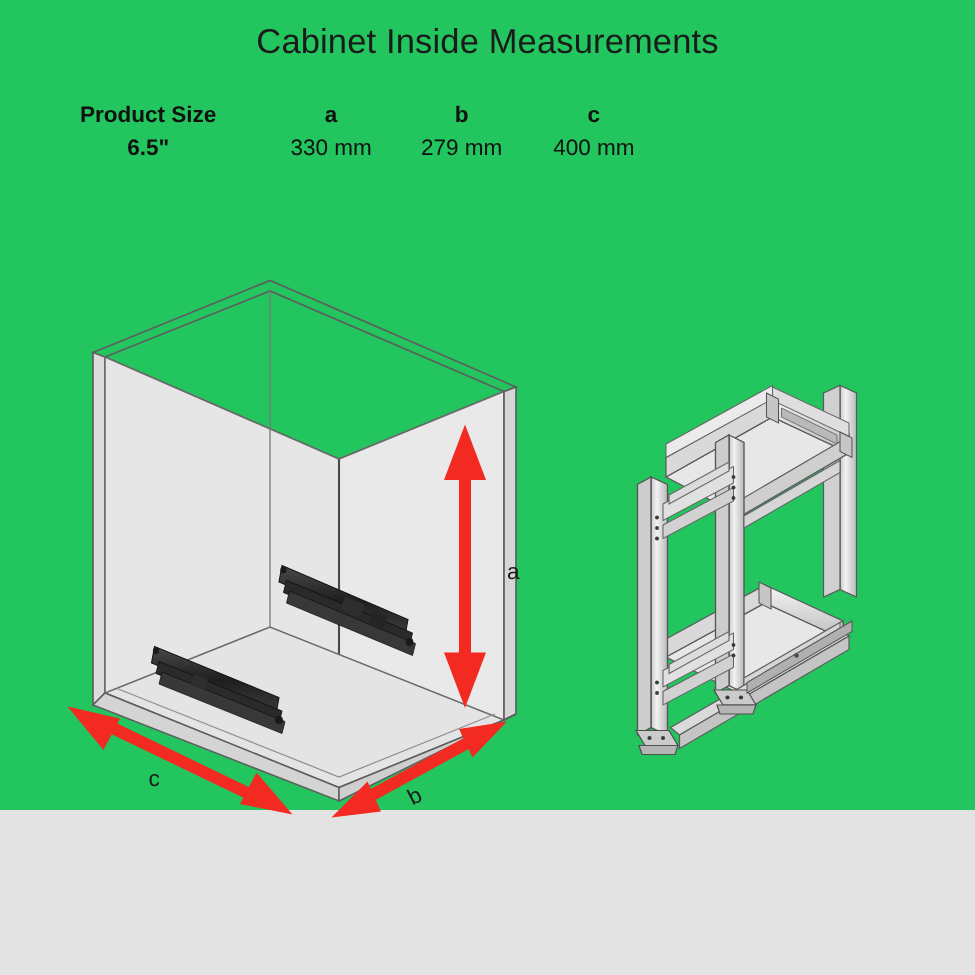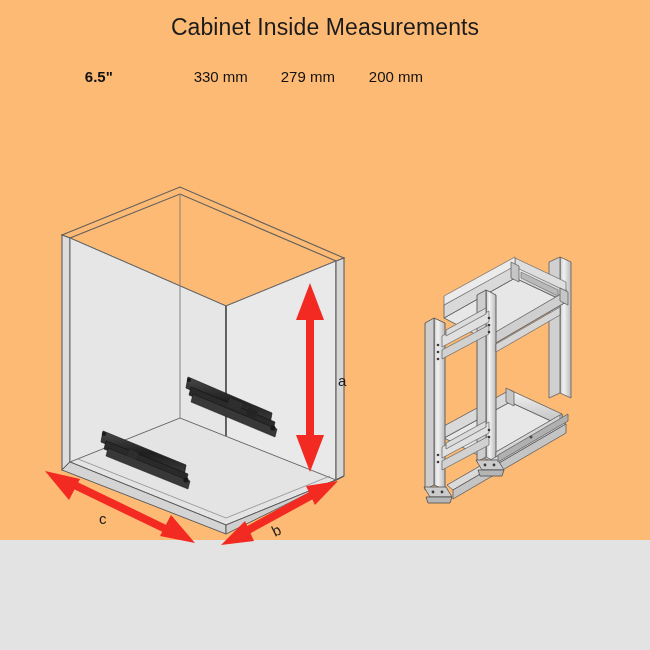--- a/index.html
+++ b/index.html
@@ -11,21 +11,21 @@
     height: 650px;
     background: #e3e3e3;
     font-family: "Liberation Sans", sans-serif;
     overflow: hidden;
     position: relative;
   }
   #stage {
     position: relative;
     width: 650px;
     height: 540px;
-    background: #fdba74;
+    background: #22c55e;
   }
   
   #title {
     position: absolute;
     top: 14px;
     left: 0;
     width: 650px;
     text-align: center;
     font-size: 23px;
     font-weight: 400;
@@ -76,25 +76,31 @@
 </style>
 </head>
 <body>
 
 <div id="stage">
 
   <div id="title">Cabinet Inside Measurements</div>
 
   <table id="spec-table">
     <tbody>
+        <tr class="head">
+      <td class="col-label">Product Size</td>
+      <td class="col-a">a</td>
+      <td class="col-b">b</td>
+      <td class="col-c">c</td>
+    </tr>
     <tr class="body">
       <td class="col-label">6.5"</td>
       <td class="col-a">330 mm</td>
       <td class="col-b">279 mm</td>
-      <td class="col-c">200 mm</td>
+      <td class="col-c">400 mm</td>
     </tr>
   </tbody>
     </table>
 
   <svg id="drawing" viewBox="0 0 650 650" xmlns="http://www.w3.org/2000/svg">
 
     <defs>
       <linearGradient id="metalV" x1="0" y1="0" x2="1" y2="0">
         <stop offset="0" stop-color="#c9c9c9"></stop>
         <stop offset="0.35" stop-color="#f2f2f2"></stop>

